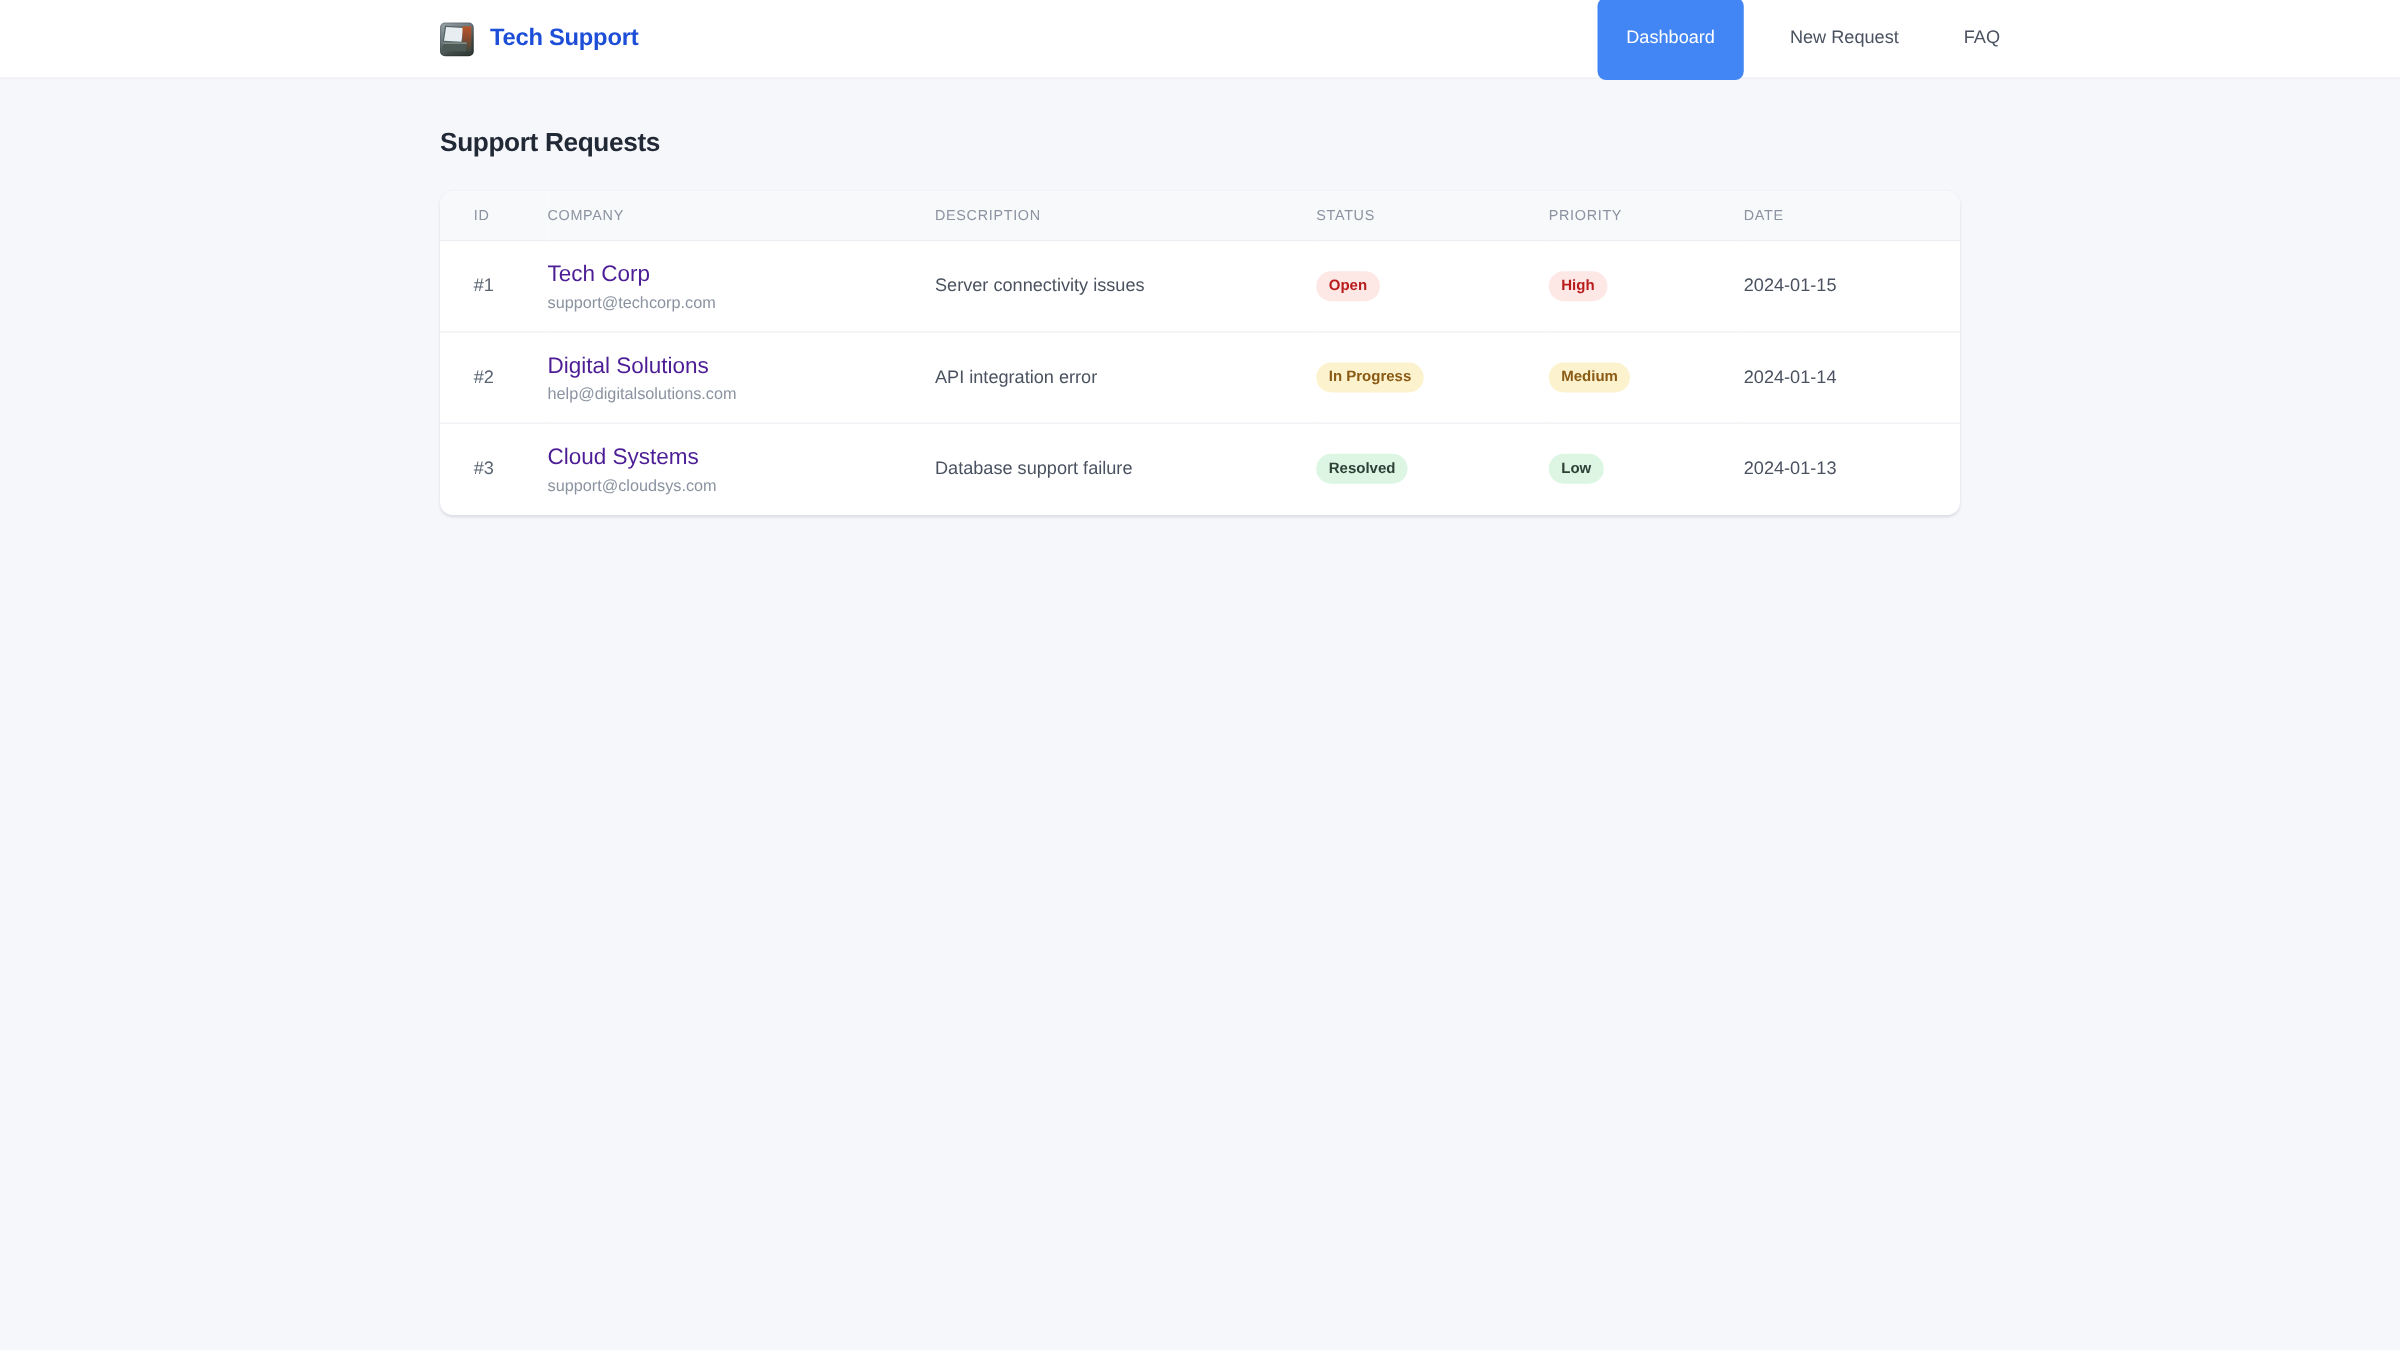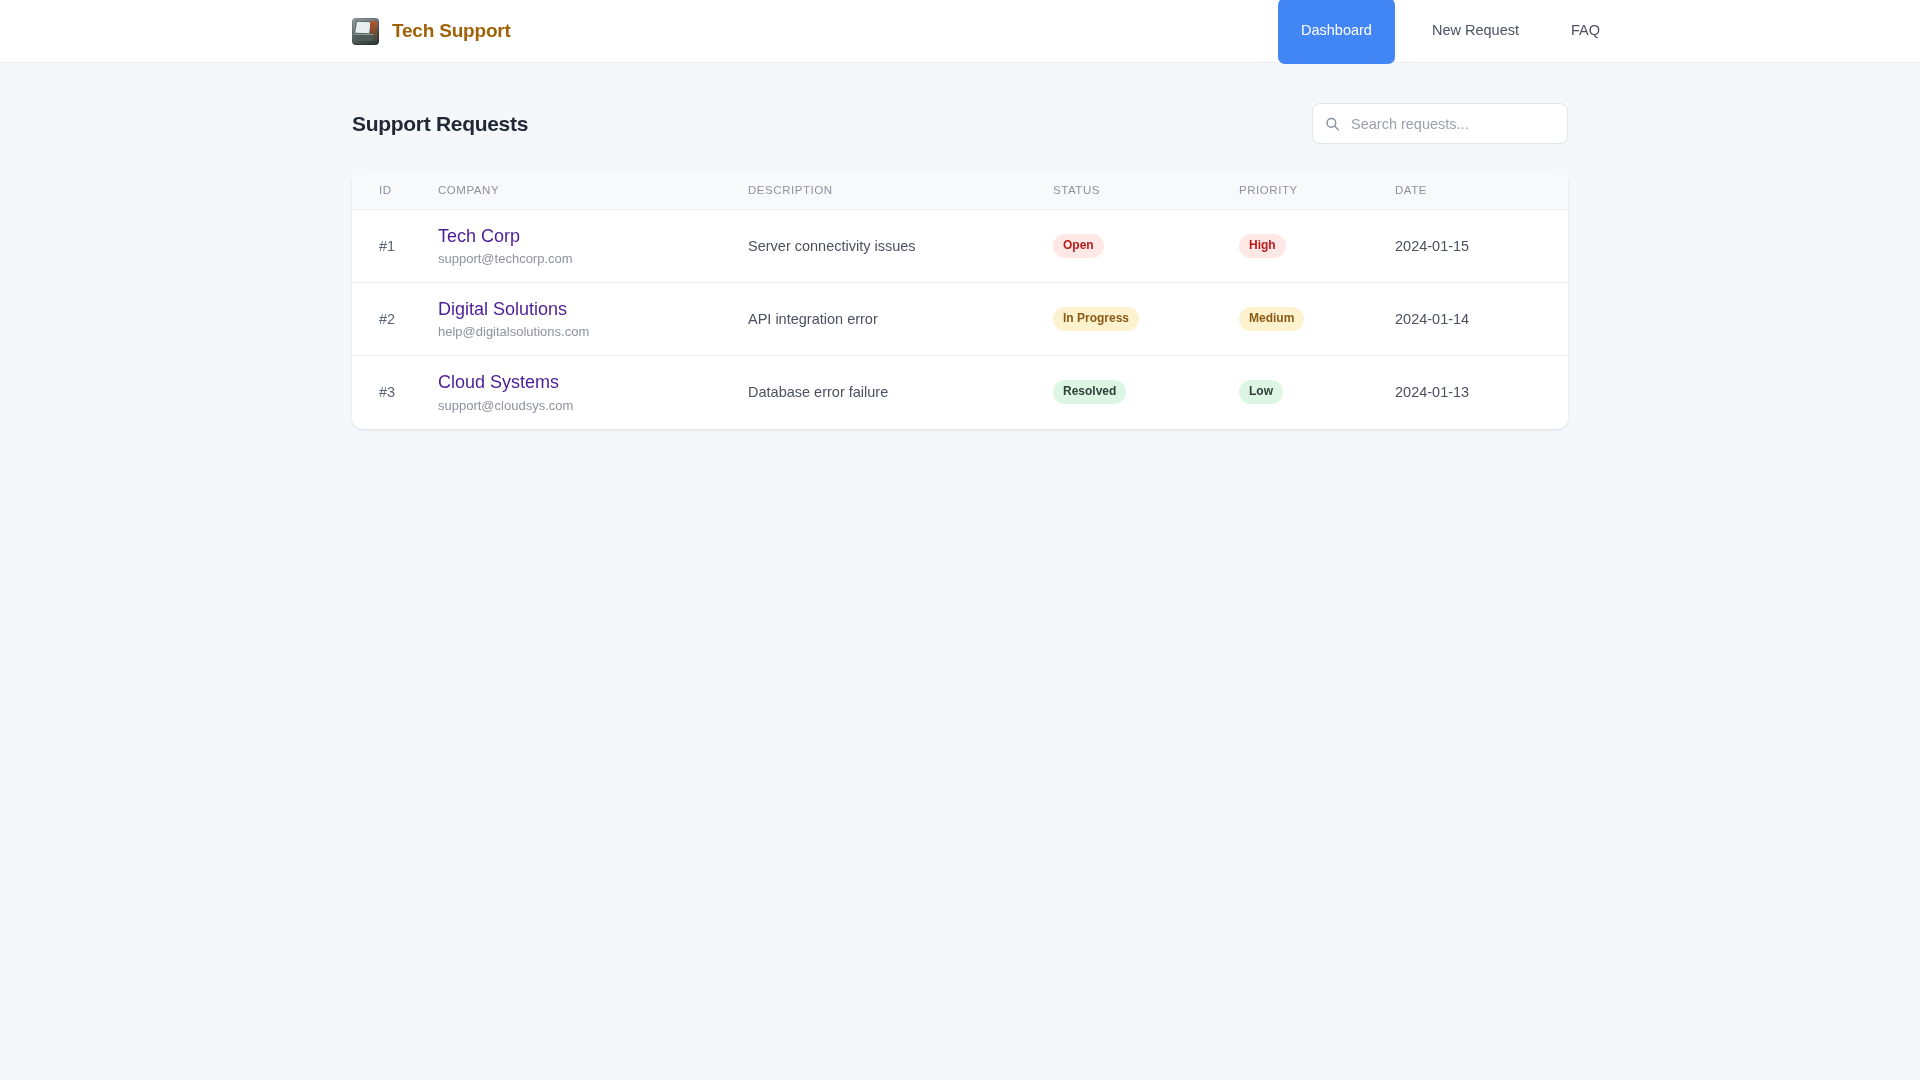--- a/index.html
+++ b/index.html
@@ -67,21 +67,21 @@
   .brand-logo .logo-side {
     position: absolute;
     right: 2px; top: 3px;
     width: 7px; height: 20px;
     background: linear-gradient(180deg, #b7572c 0%, #8d4a2c 45%, #3c4a42 100%);
   }
 
   .brand-title {
     font-size: 19px;
     font-weight: bold;
-    color: #a16207;
+    color: #1d4ed8;
     letter-spacing: -0.2px;
     white-space: nowrap;
   }
 
   .nav-links {
     display: flex;
     align-items: center;
     gap: 0px;
     height: 100%;
     padding-right: 300px;
@@ -248,27 +248,20 @@
     <a class="nav-link">FAQ</a>
   </nav>
 
 </div>
 
 <div class="page">
 
   <div class="page-head">
     <h1 class="page-title">Support Requests</h1>
 
-    <div class="search-wrap">
-      <svg class="search-icon" viewBox="0 0 16 16" fill="none">
-        <circle cx="6.8" cy="6.8" r="4.6" stroke="currentColor" stroke-width="1.6"></circle>
-        <line x1="10.4" y1="10.4" x2="14.2" y2="14.2" stroke="currentColor" stroke-width="1.6" stroke-linecap="round"></line>
-      </svg>
-      <input class="search-input" type="text" placeholder="Search requests..." style="">
-    </div>
   </div>
 
   <div class="table-card">
     <table>
       <thead>
         <tr>
           <th class="col-id">ID</th>
           <th class="col-company">COMPANY</th>
           <th class="col-desc">DESCRIPTION</th>
           <th class="col-status">STATUS</th>
@@ -315,21 +308,21 @@
         </tr>
 
         <tr>
           <td class="col-id">
             <span class="cell-id">#3</span>
           </td>
           <td>
             <div class="company-name">Cloud Systems</div>
             <div class="company-email">support@cloudsys.com</div>
           </td>
-          <td class="cell-desc">Database error failure</td>
+          <td class="cell-desc">Database support failure</td>
           <td>
             <span class="badge badge-green">Resolved</span>
           </td>
           <td>
             <span class="badge badge-green">Low</span>
           </td>
           <td class="cell-date">2024-01-13</td>
         </tr>
 
       </tbody>

